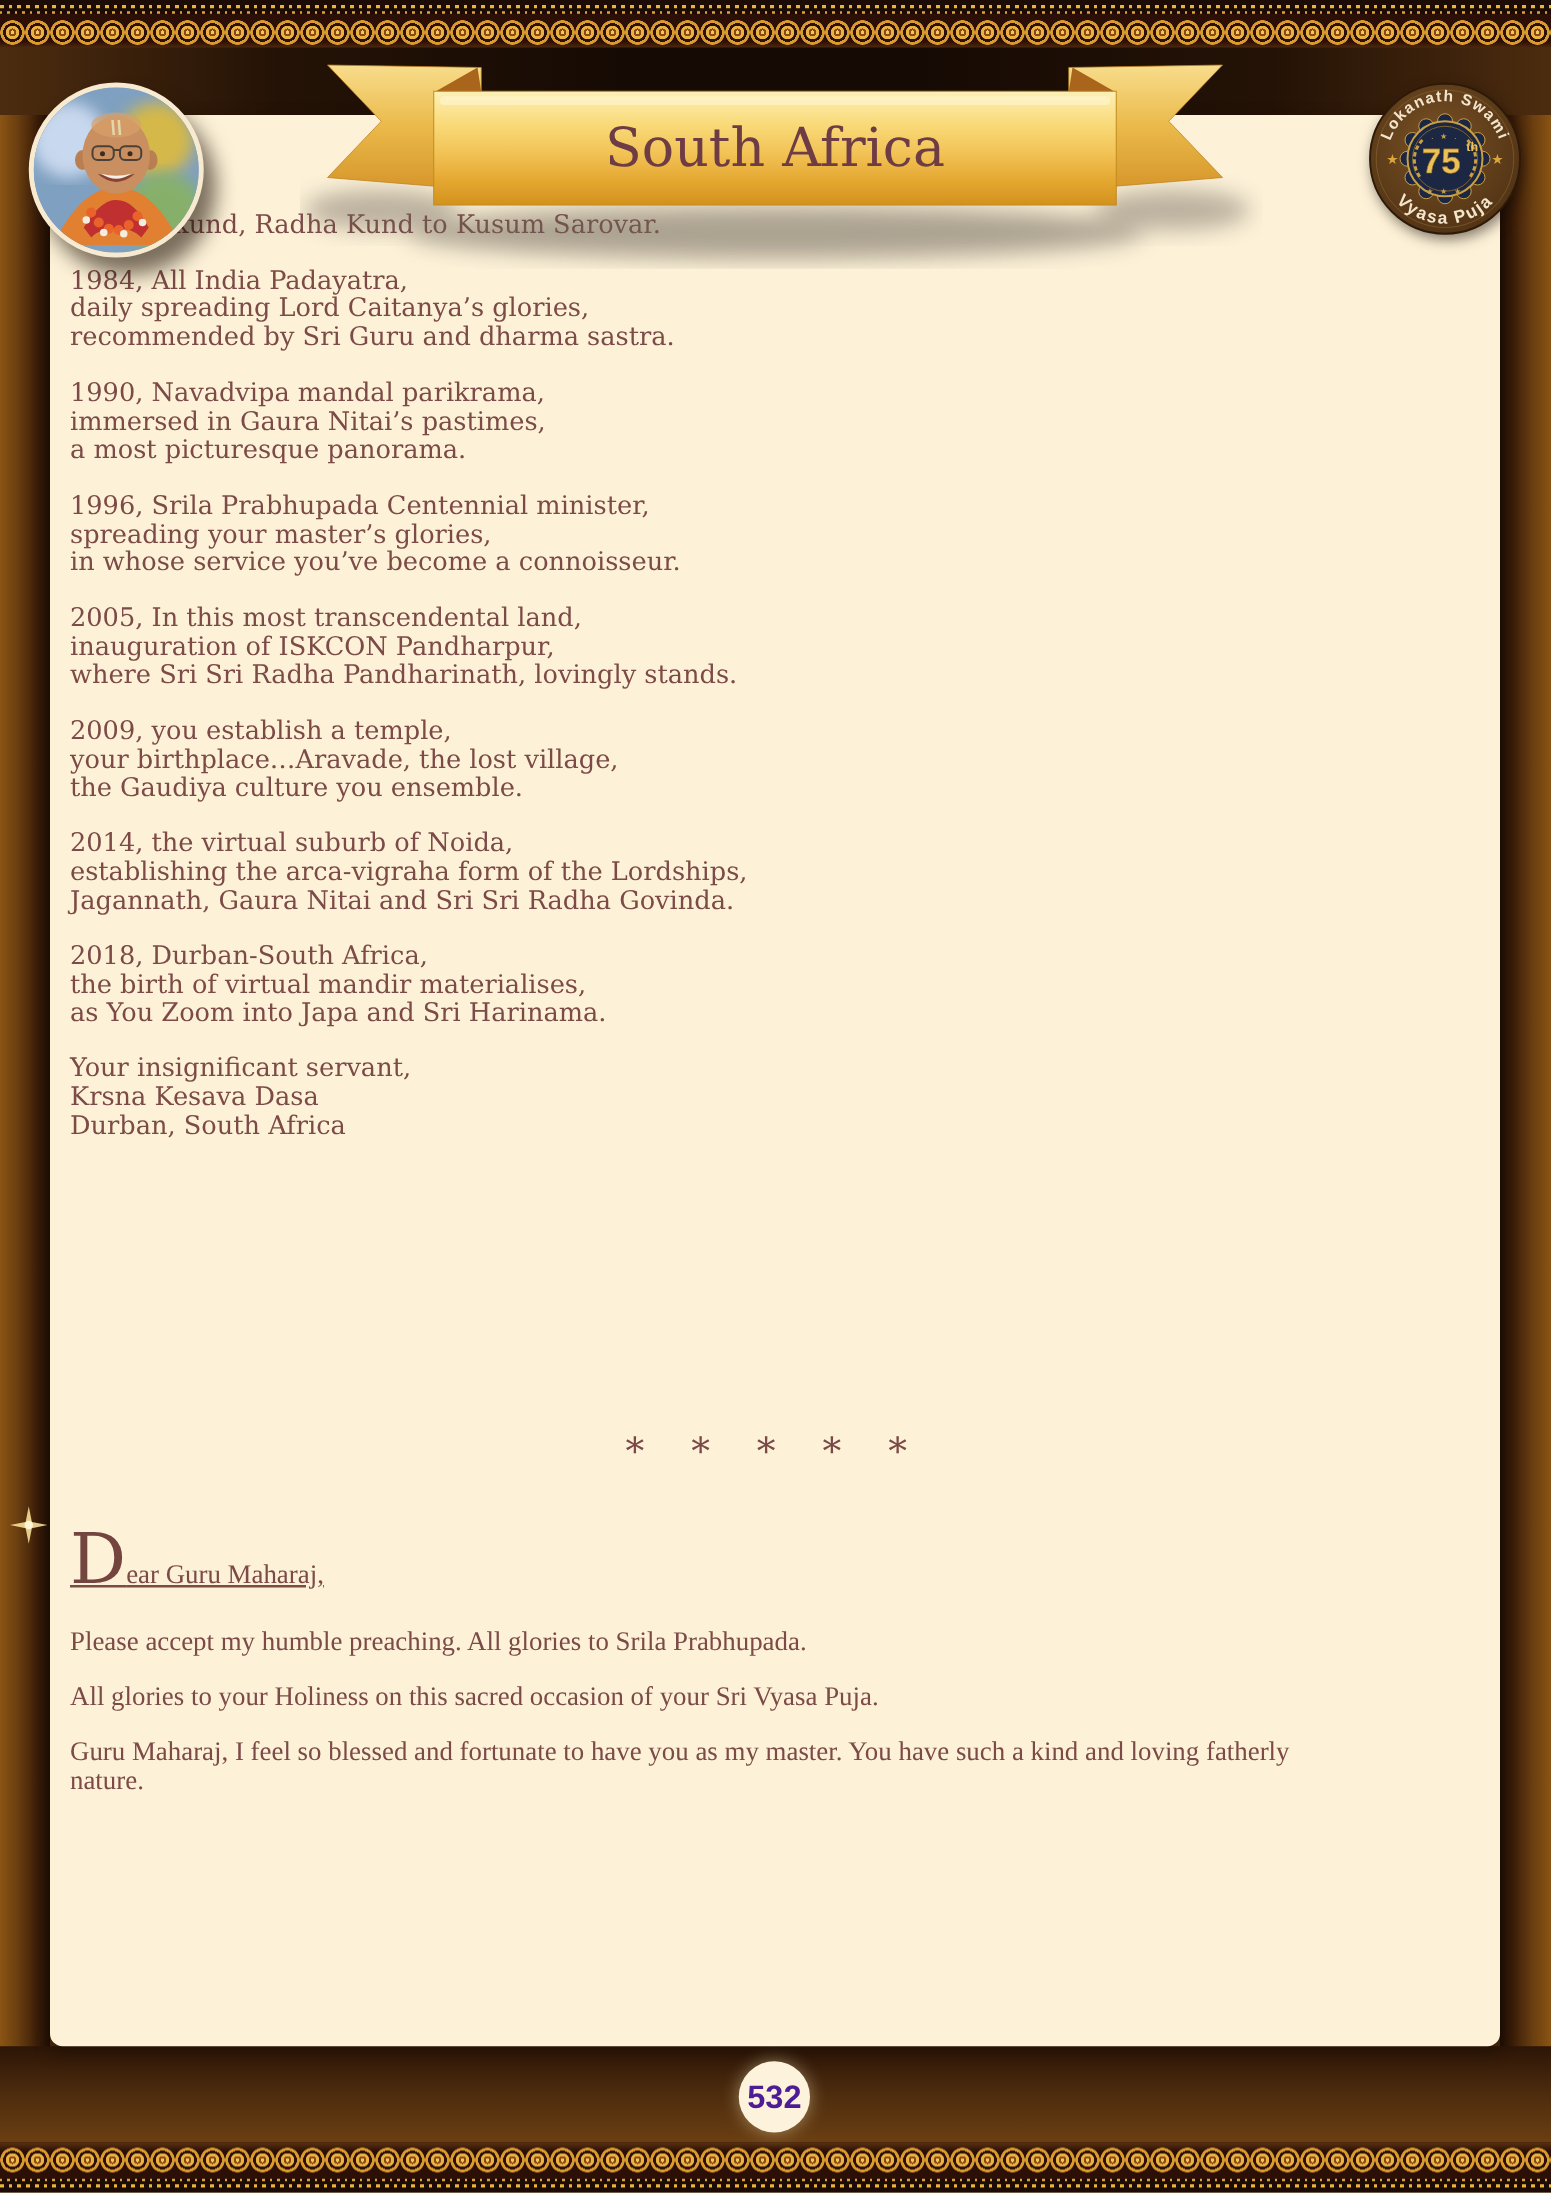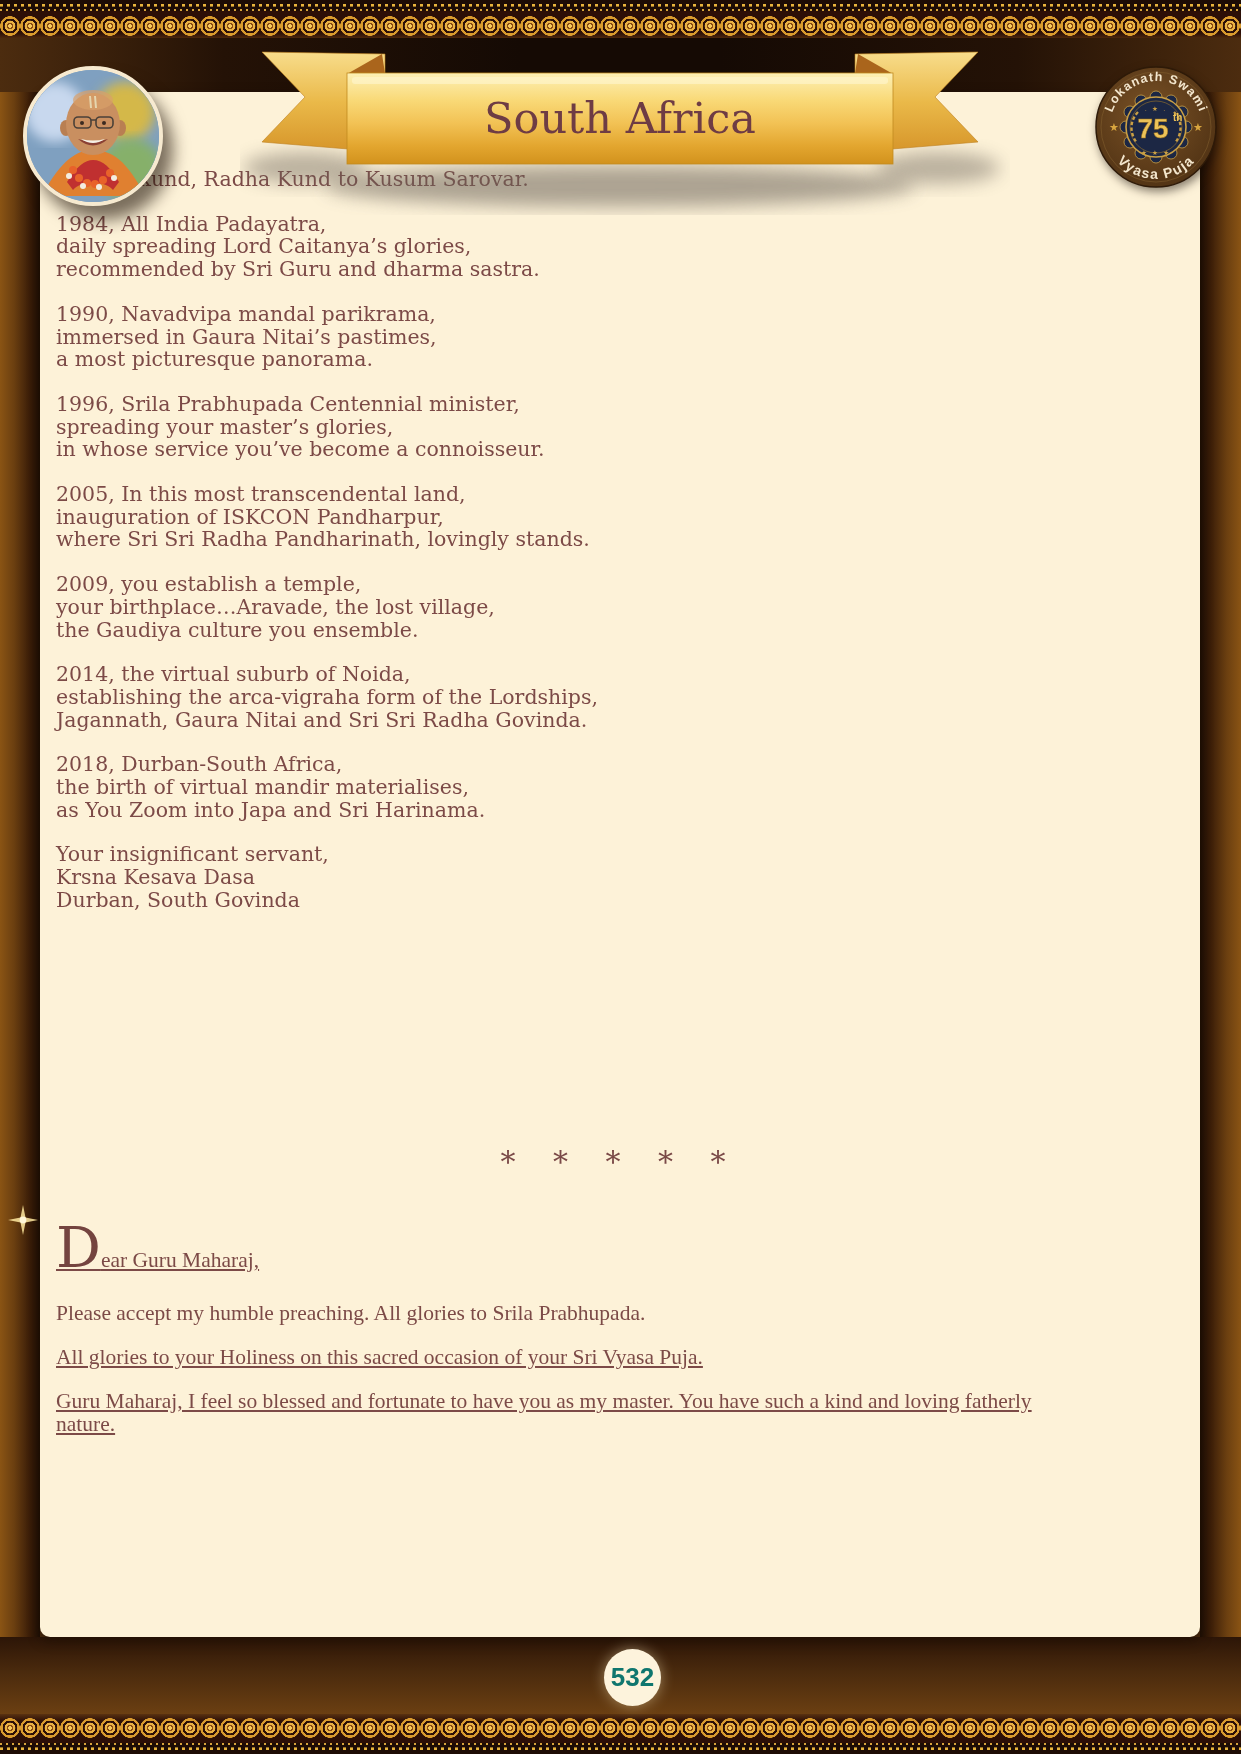--- a/index.html
+++ b/index.html
@@ -44,34 +44,34 @@
   .poem{position:absolute;left:16px;top:76px;right:18px;color:#7c4a47;
     font-family:"DejaVu Serif",serif;font-size:20.5px;line-height:22.7px;}
   .stanza{margin:0 0 22px 0;white-space:pre-wrap;}
   .separator{position:absolute;left:0;top:1052px;width:100%;text-align:center;
     color:#7a4947;font-size:30px;letter-spacing:14px;font-family:"DejaVu Serif",serif;}
   .letter{position:absolute;left:16px;top:1128px;right:18px;color:#7c4a47;
     font-family:"Liberation Serif",serif;font-size:21.5px;line-height:23px;}
   .salutation{height:58px;text-decoration:underline;}
   .dropcap{font-size:56px;line-height:1;font-family:"DejaVu Serif",serif;color:#74443f;}
   .letter-p{margin:0;white-space:pre-wrap;}
-  .letter-p + .letter-p{margin-top:21px;text-decoration:underline;}
+  .letter-p + .letter-p{margin-top:21px;}
   .letter-p:first-of-type{margin-top:24px;}
 
   
   .ribbon{position:absolute;left:240px;top:30px;width:770px;height:185px;}
   .photo{position:absolute;left:23px;top:66px;width:132px;height:132px;border-radius:50%;
     border:4px solid #f7ead0;overflow:hidden;box-shadow:10px 14px 16px rgba(35,22,10,.6);
     background:#7fa0c0;}
   .badge{position:absolute;left:1094px;top:65px;width:124px;height:124px;
     filter:drop-shadow(2px 4px 5px rgba(20,10,4,.5));}
   .pageno{position:absolute;left:591px;top:1649px;width:57px;height:57px;border-radius:50%;
     background:#fdf3dc;display:flex;align-items:center;justify-content:center;
-    font-family:"Liberation Sans",sans-serif;font-weight:bold;font-size:26px;color:#0f766e;
-    box-shadow:0 0 14px rgba(255,238,190,.45);margin-left:13px;}
+    font-family:"Liberation Sans",sans-serif;font-weight:bold;font-size:26px;color:#4c1d95;
+    box-shadow:0 0 14px rgba(255,238,190,.45);}
   .sparkle{position:absolute;left:6px;top:1203px;width:34px;height:34px;}
 </style>
 </head>
 <body>
 
 <div class="border-strip strip-top"></div>
 <div class="band-dark"></div>
 <div class="frame-left"></div>
 <div class="frame-right"></div>
 <div class="bottom-area"></div>
@@ -96,21 +96,21 @@
 your birthplace…Aravade, the lost village,
 the Gaudiya culture you ensemble.</p>
       <p class="stanza">2014, the virtual suburb of Noida,
 establishing the arca-vigraha form of the Lordships,
 Jagannath, Gaura Nitai and Sri Sri Radha Govinda.</p>
       <p class="stanza">2018, Durban-South Africa,
 the birth of virtual mandir materialises,
 as You Zoom into Japa and Sri Harinama.</p>
       <p class="stanza">Your insignificant servant,
 Krsna Kesava Dasa
-Durban, South Govinda</p>
+Durban, South Africa</p>
   </div>
   <div class="separator">* * * * *</div>
   <div class="letter">
     <div class="salutation"><span class="dropcap">D</span><span>ear Guru Maharaj,</span></div>
     <p class="letter-p">Please accept my humble preaching. All glories to Srila Prabhupada.</p>
       <p class="letter-p">All glories to your Holiness on this sacred occasion of your Sri Vyasa Puja.</p>
       <p class="letter-p">Guru Maharaj, I feel so blessed and fortunate to have you as my master. You have such a kind and loving fatherly
 nature.</p>
   </div>
 </div>

